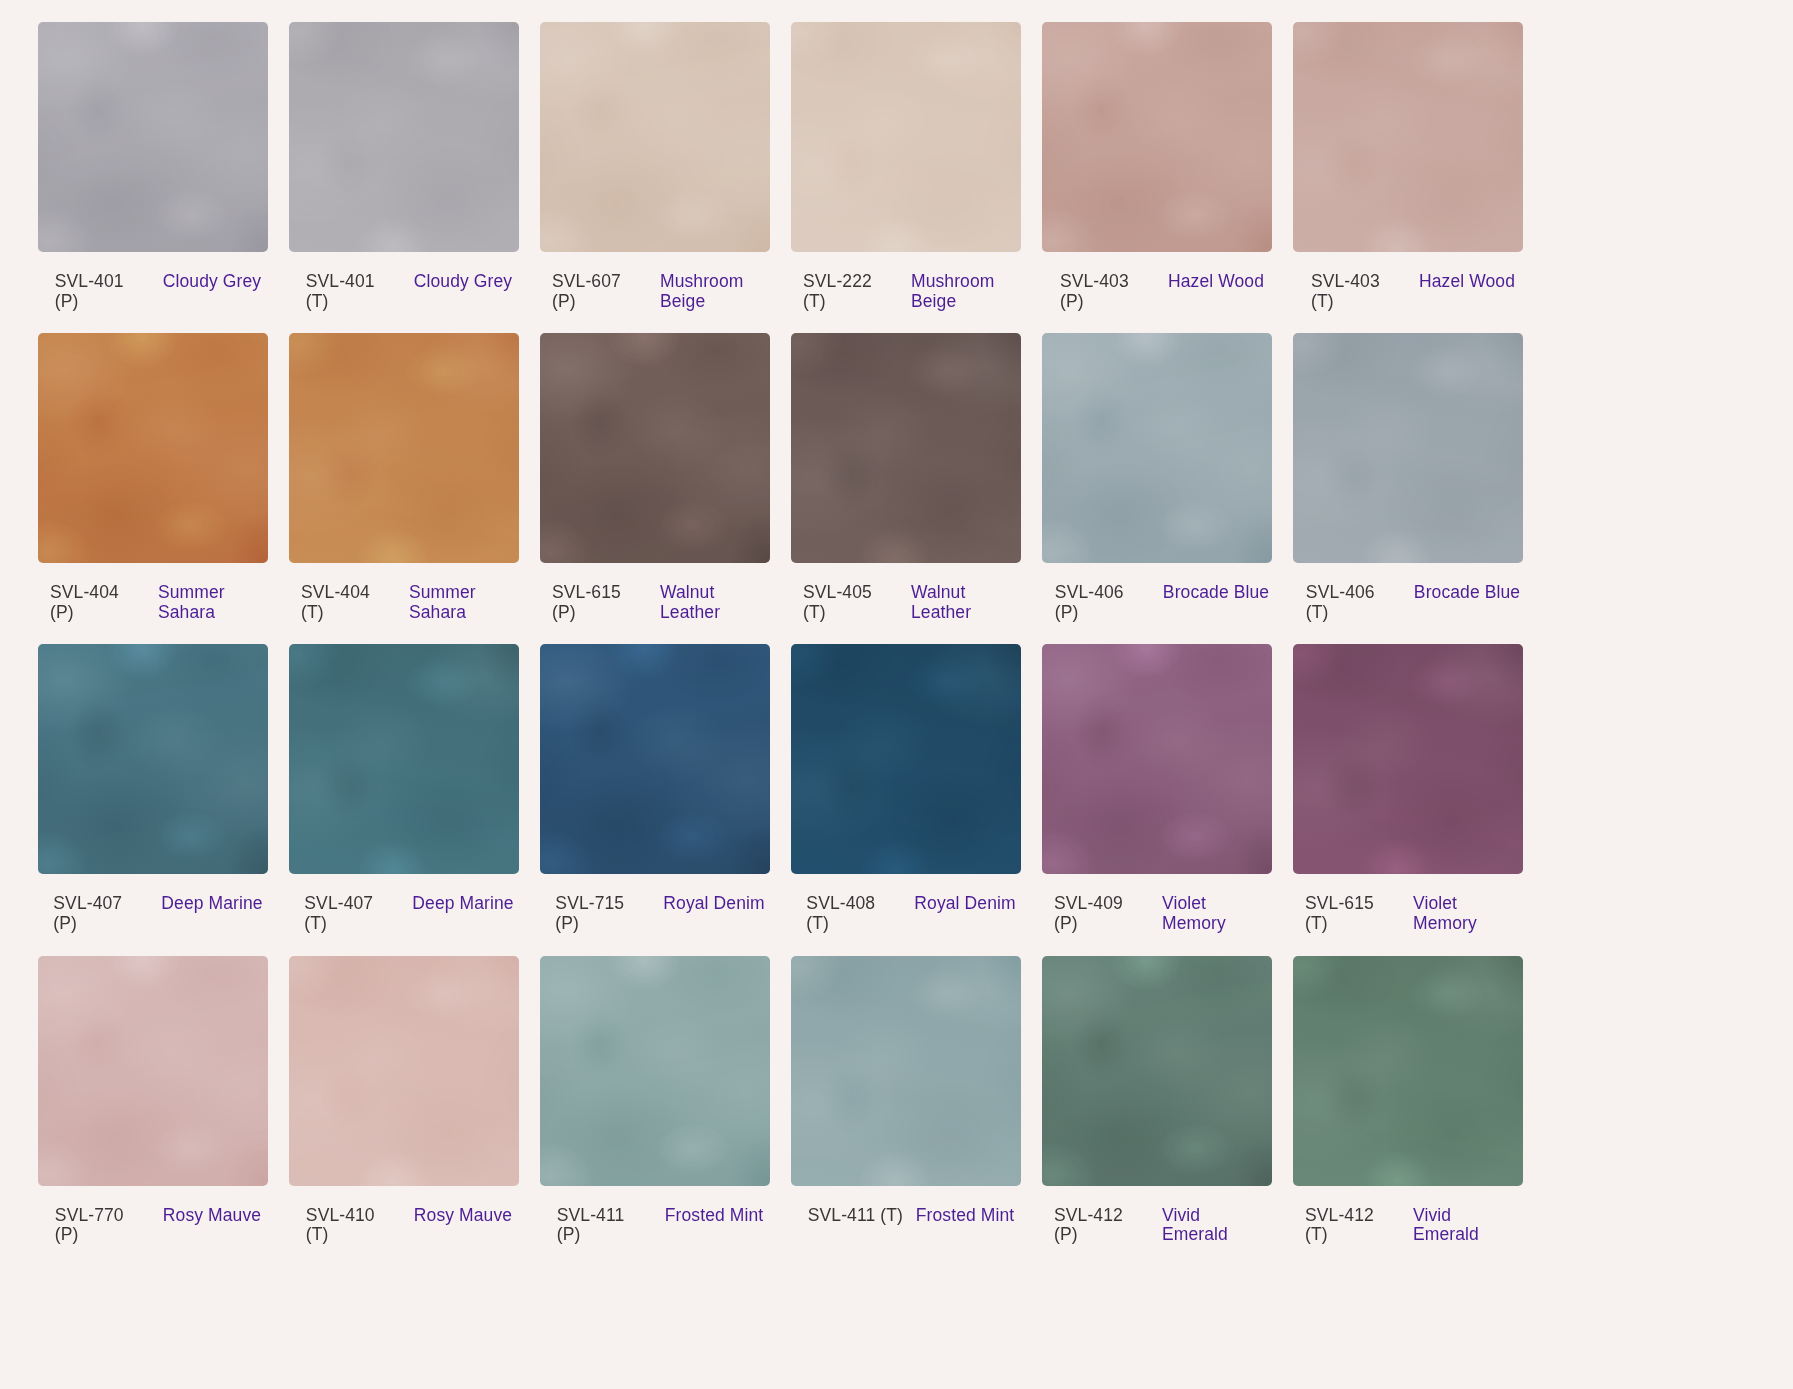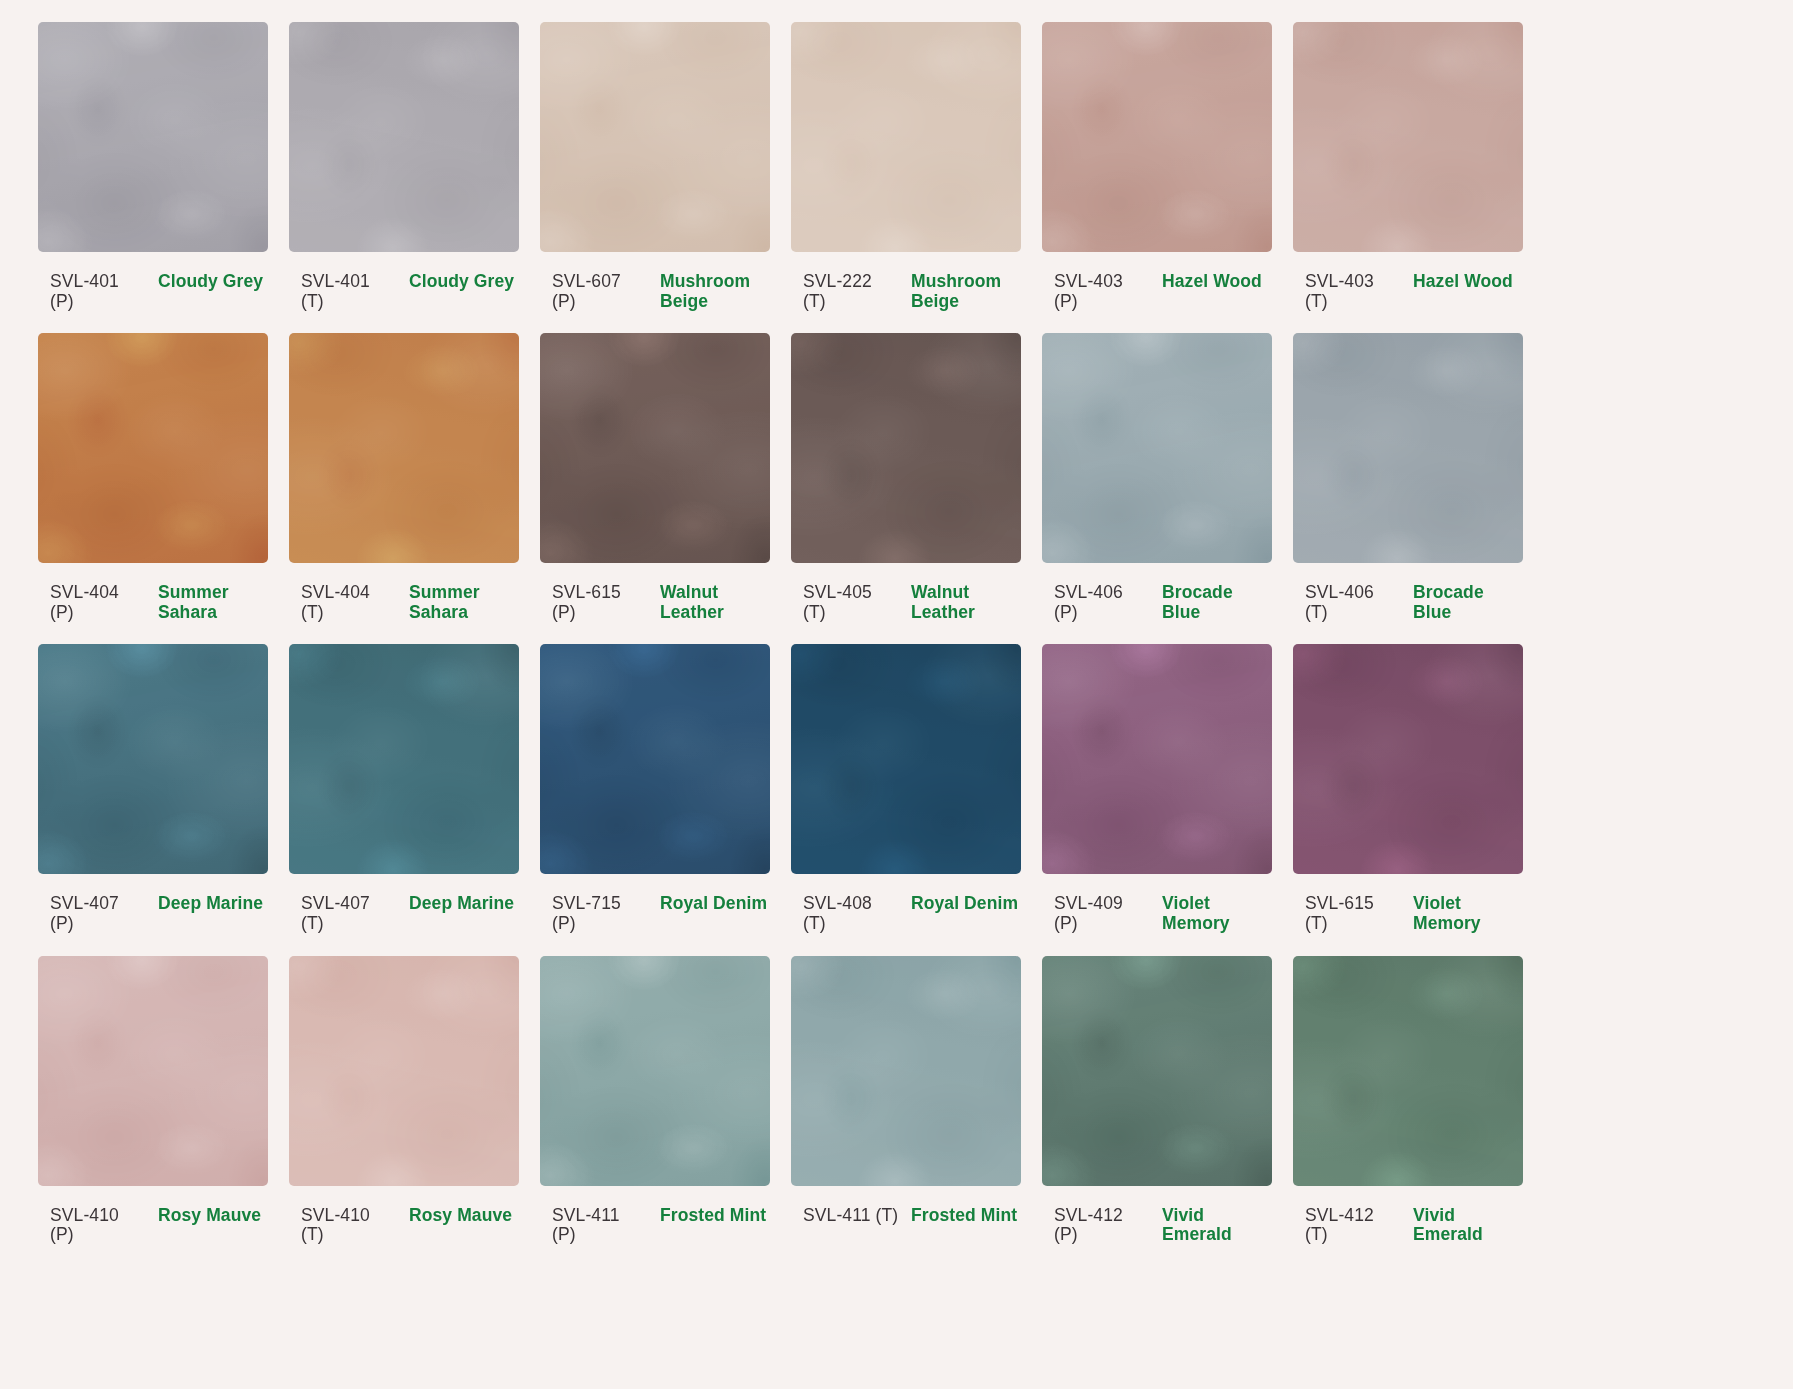--- a/index.html
+++ b/index.html
@@ -22,20 +22,21 @@
     grid-template-rows: repeat(4, auto);
     column-gap: 21px;
     row-gap: 22px;
     padding: 22px 0 0 38px;
   }
 
   .swatch-cell {
     width: 230px;
     display: flex;
     flex-direction: column;
+    align-items: center;
   }
 
   .swatch-chip {
     position: relative;
     width: 230px;
     height: 230px;
     border-radius: 5px;
     overflow: hidden;
     background-color: #b0b0b0;
   }
@@ -85,23 +86,22 @@
     flex: 0 0 96px;
     font-size: 17.5px;
     line-height: 1.12;
     color: #3b3538;
     letter-spacing: .1px;
   }
   .swatch-name {
     flex: 1 1 auto;
     font-size: 17.5px;
     line-height: 1.12;
-    color: #15803d;
+    color: #4c1d95;
     letter-spacing: .1px;
-    font-weight: bold;
   }
 </style>
 </head>
 <body style="background: rgb(247, 242, 240);">
 
 <main id="swatch-grid">
     <div class="swatch-cell">
       <div class="swatch-chip" style="background-color: rgb(169, 167, 174);"></div>
       <div class="swatch-label-row">
         <span class="swatch-code">SVL-401 (P)</span>
@@ -223,21 +223,21 @@
     <div class="swatch-cell">
       <div class="swatch-chip variant-t" style="background-color: rgb(125, 79, 106);"></div>
       <div class="swatch-label-row">
         <span class="swatch-code">SVL-615 (T)</span>
         <span class="swatch-name">Violet Memory</span>
       </div>
     </div>
     <div class="swatch-cell">
       <div class="swatch-chip" style="background-color: rgb(211, 179, 177);"></div>
       <div class="swatch-label-row">
-        <span class="swatch-code">SVL-410 (P)</span>
+        <span class="swatch-code">SVL-770 (P)</span>
         <span class="swatch-name">Rosy Mauve</span>
       </div>
     </div>
     <div class="swatch-cell">
       <div class="swatch-chip variant-t" style="background-color: rgb(217, 185, 178);"></div>
       <div class="swatch-label-row">
         <span class="swatch-code">SVL-410 (T)</span>
         <span class="swatch-name">Rosy Mauve</span>
       </div>
     </div>

